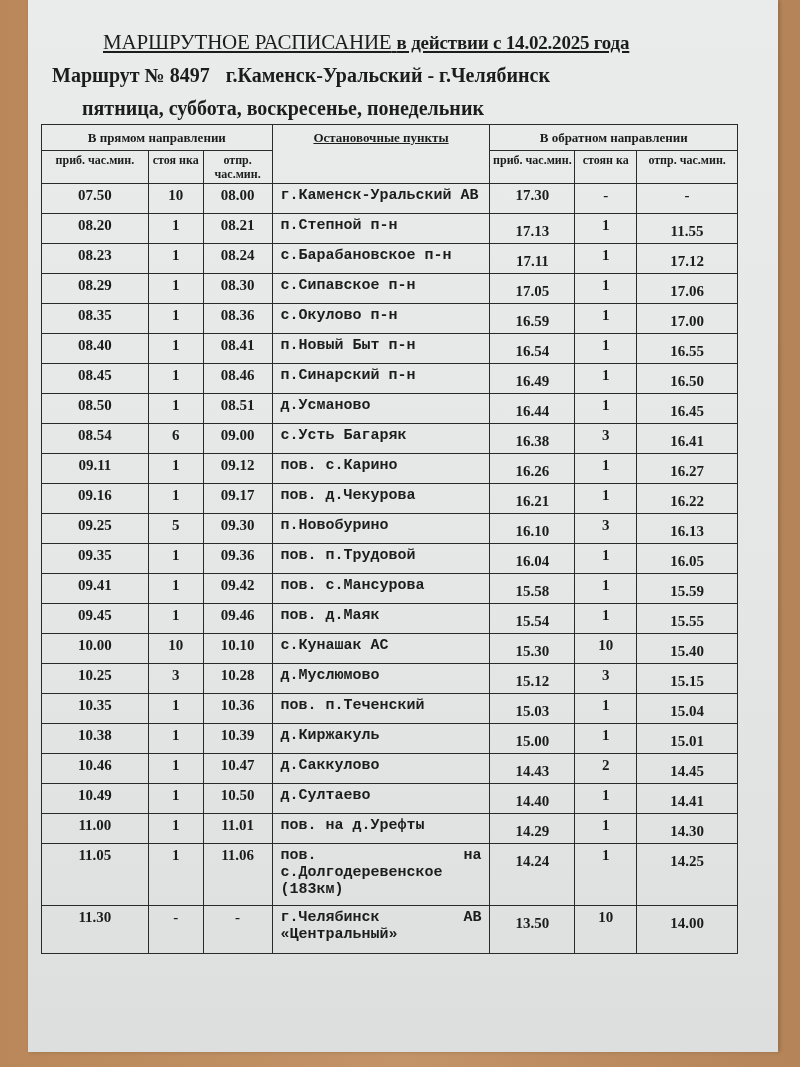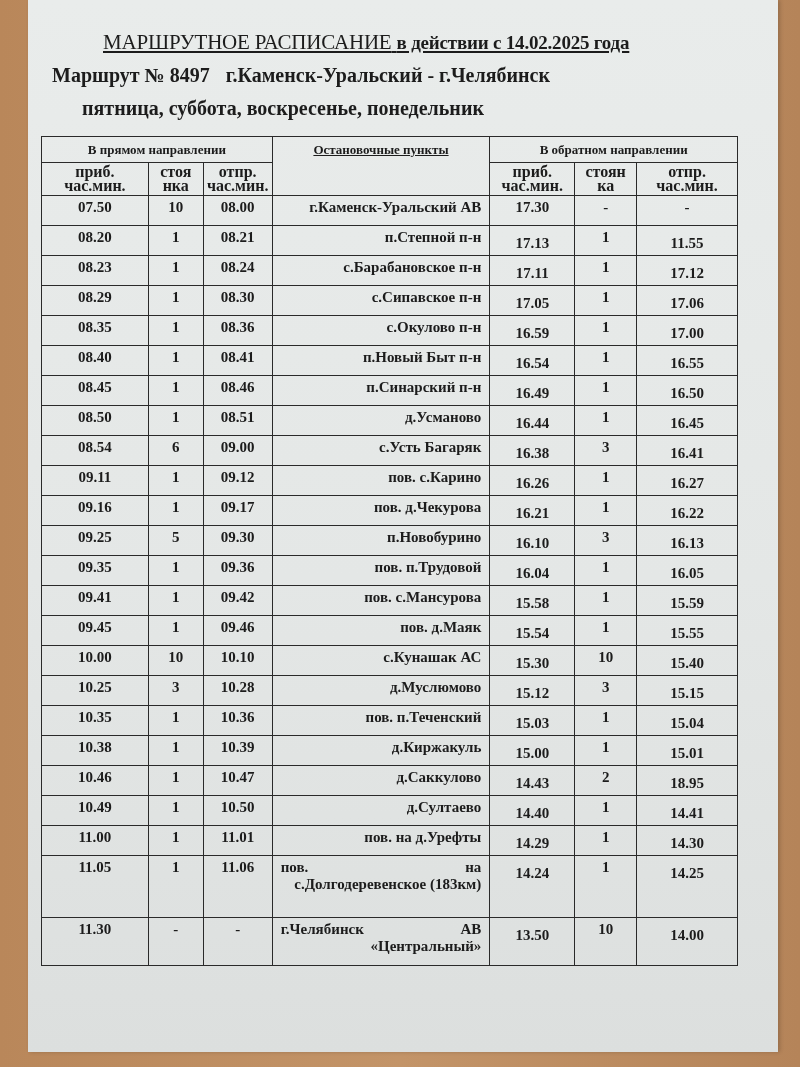--- a/index.html
+++ b/index.html
@@ -41,40 +41,40 @@
       white-space: nowrap;
       margin-left: 30px;
     }
     table.schedule {
       position: absolute;
       left: 41px; top: 124px;
       width: 697px;
       border-collapse: collapse;
       font-weight: bold;
       font-size: 15px;
-      margin-top: 12px;
     }
     table.schedule th, table.schedule td {
       border: 1.5px solid #2a2a2a;
       text-align: center;
       vertical-align: top;
     }
     table.schedule th {
-      font-size: 16px;
+      font-size: 12px;
       line-height: 14px;
       padding: 2px 2px;
     }
     table.schedule th.group { height: 26px; padding-top: 6px; font-size: 13px; }
     table.schedule th.stops { font-size: 13px; padding-top: 6px; text-decoration: underline; }
     table.schedule td { height: 30px; padding-top: 3px; }
     table.schedule td.stop {
-      text-align: right;
+      text-align: left;
       padding-left: 8px;
       padding-right: 8px;
       font-size: 15px;
+      font-family: Liberation Mono, monospace;
     }
     table.schedule td.rev { padding-top: 9px; }
     table.schedule tr.tall td { height: 62px; }
     table.schedule tr.last td { height: 48px; }
     .stop-split { display: flex; justify-content: space-between; }
     .col-arr { width: 107px; }
     .col-stay { width: 55px; }
     .col-dep { width: 69px; }
     .col-stop { width: 218px; }
     .col-rarr { width: 85px; }
@@ -294,21 +294,21 @@
         <td>1</td>
         <td class="rev">15.01</td>
       </tr>
       <tr>
         <td>10.46</td>
         <td>1</td>
         <td>10.47</td>
         <td class="stop">д.Саккулово</td>
         <td class="rev">14.43</td>
         <td>2</td>
-        <td class="rev">18.95</td>
+        <td class="rev">14.45</td>
       </tr>
       <tr>
         <td>10.49</td>
         <td>1</td>
         <td>10.50</td>
         <td class="stop">д.Султаево</td>
         <td class="rev">14.40</td>
         <td>1</td>
         <td class="rev">14.41</td>
       </tr>

